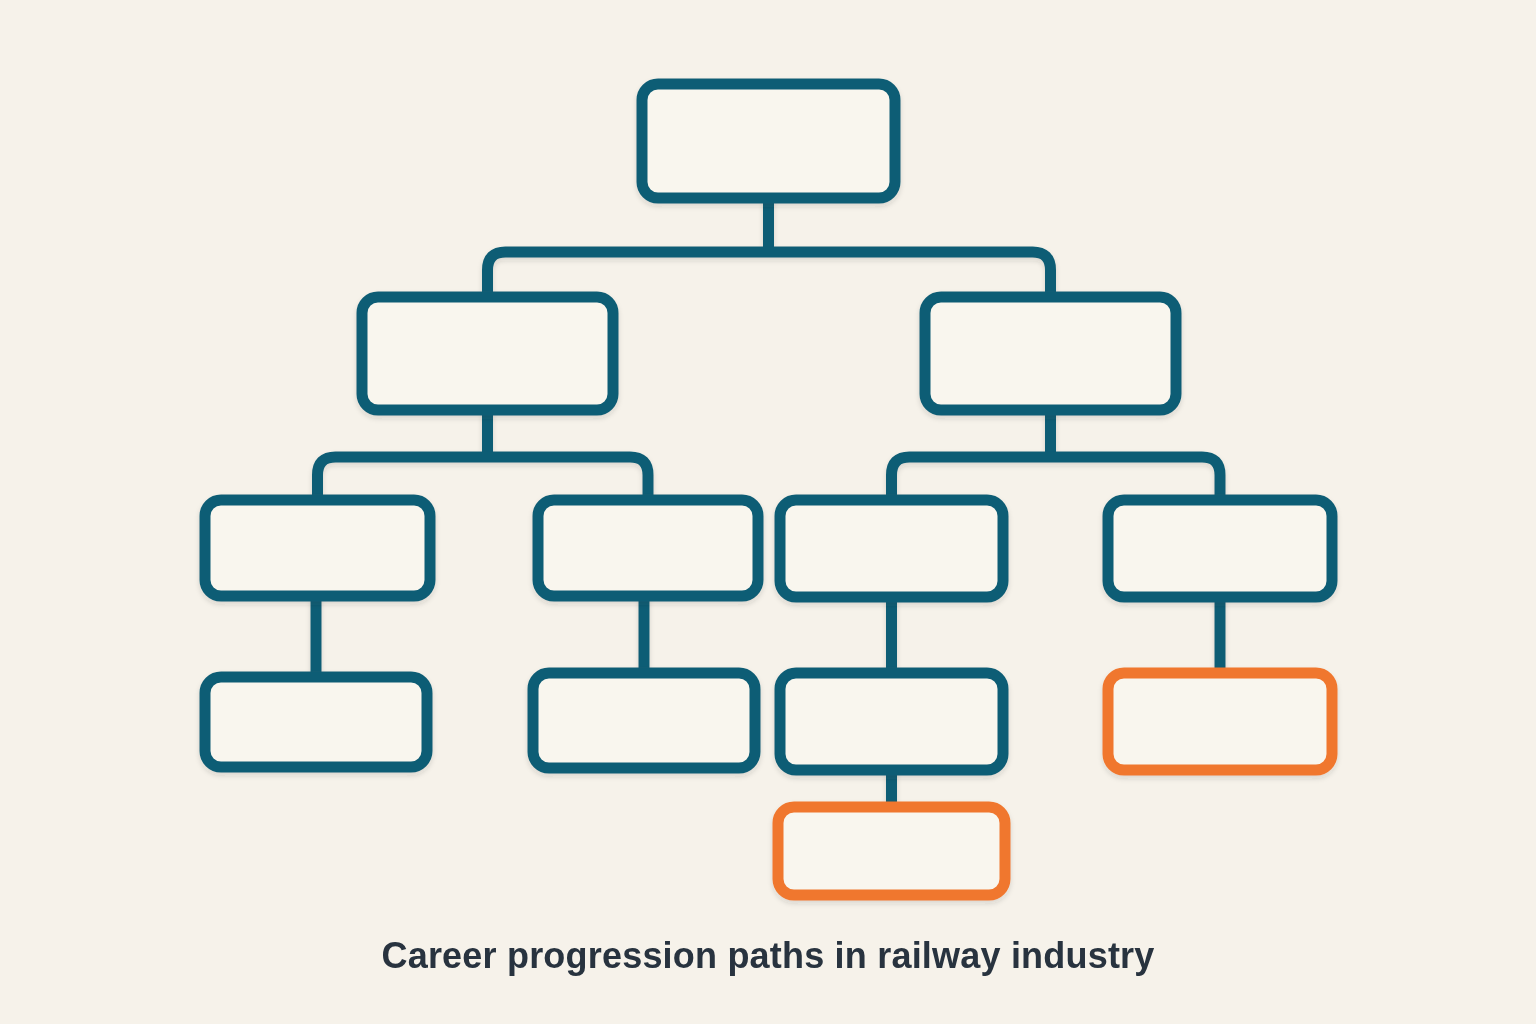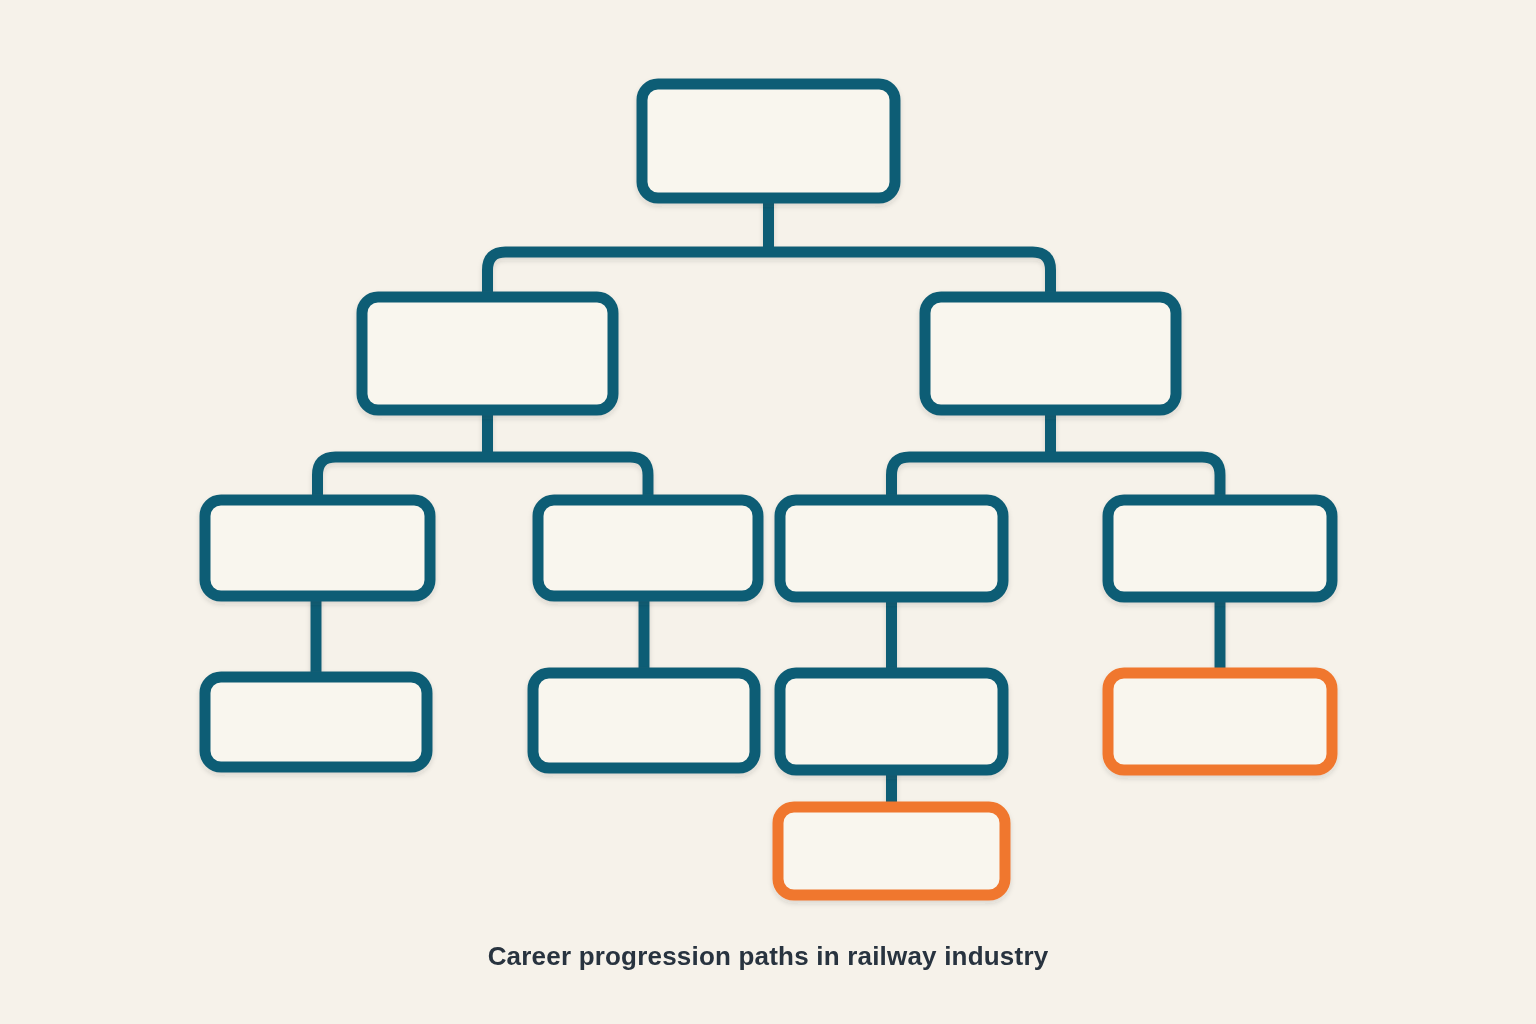--- a/index.html
+++ b/index.html
@@ -21,21 +21,21 @@
     position: absolute;
     left: 0;
     top: 0;
   }
   .caption {
     position: absolute;
     left: 0;
     right: 0;
     top: 932px;
     text-align: center;
-    font-size: 26px;
+    font-size: 36px;
     font-weight: 700;
     letter-spacing: 0.2px;
     line-height: 48px;
   }
 </style>
 </head>
 <body style="background: rgb(246, 242, 234);">
 
 <div class="stage">
   <svg id="diagram-svg" width="1536" height="1024" viewBox="0 0 1536 1024" xmlns="http://www.w3.org/2000/svg">

